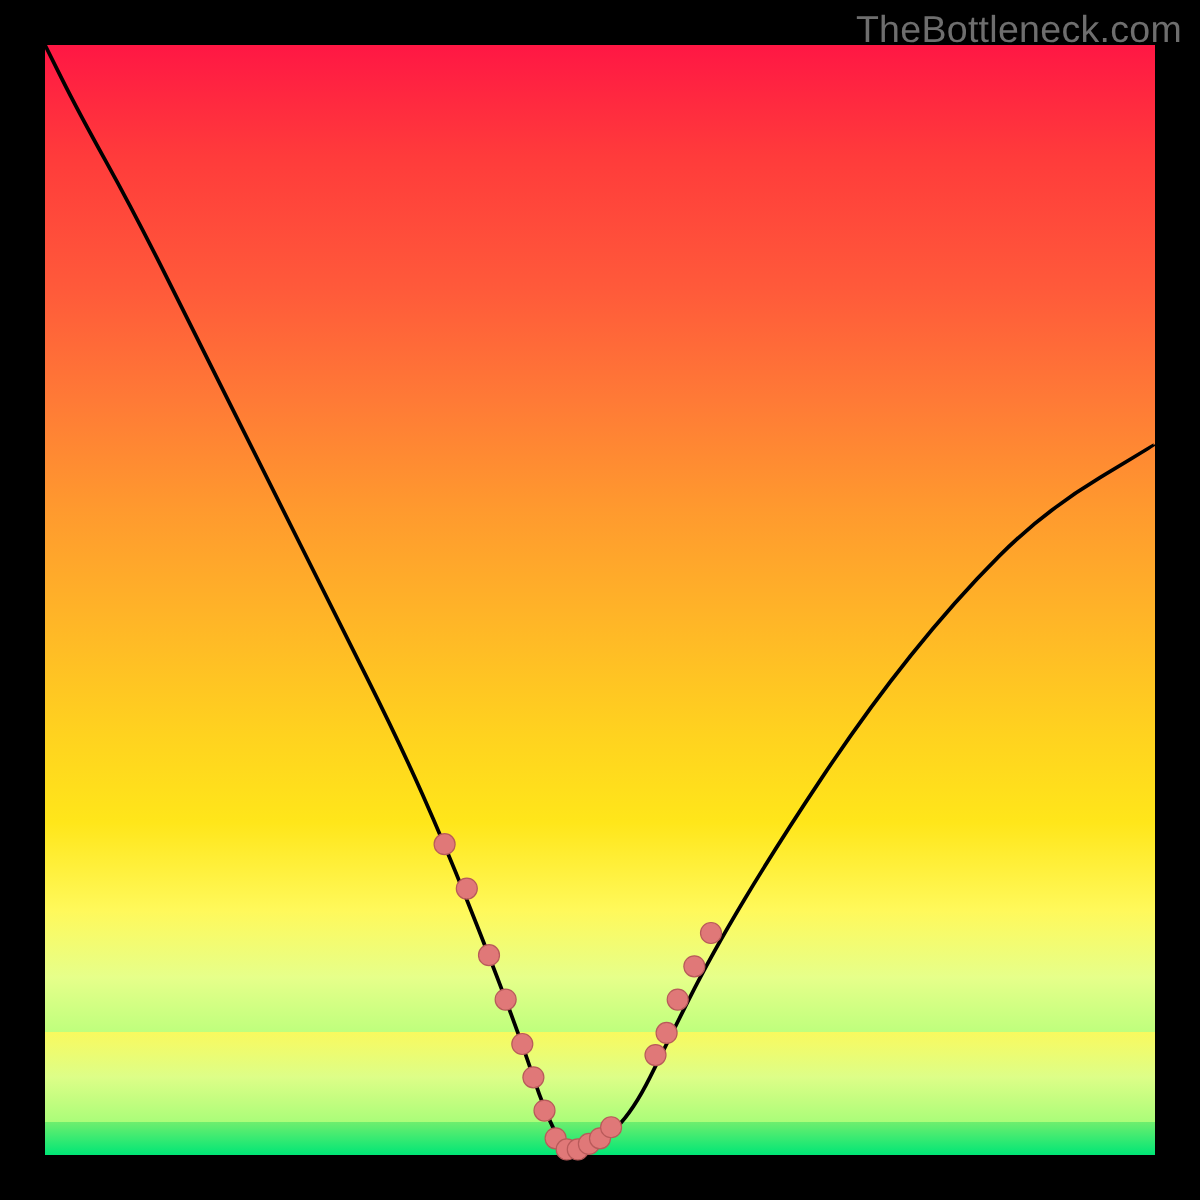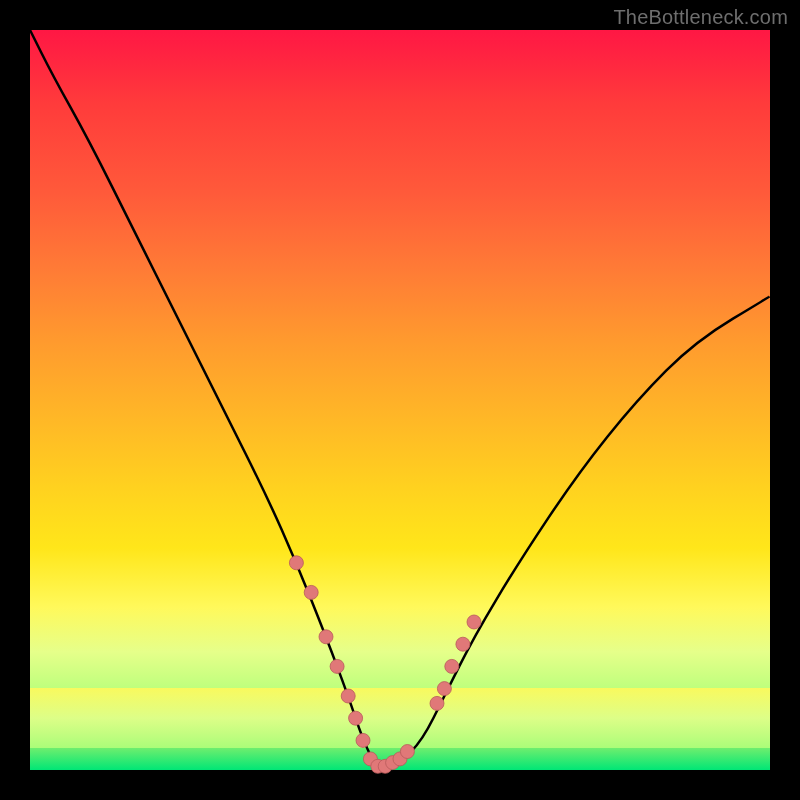--- a/index.html
+++ b/index.html
@@ -39,21 +39,21 @@
       #b6ff7a 90%,
       #6eee6e 95%,
       #00e676 100%
     );
   }
   .watermark {
     position: absolute;
     top: 6px;
     right: 12px;
     color: #6e6e6e;
-    font-size: 20px;
+    font-size: 25px;
     letter-spacing: 0.2px;
     user-select: none;
   }
   svg.curve {
     position: absolute;
     left: 0; top: 0;
     width: 740px;
     height: 740px;
     overflow: visible;
   }

